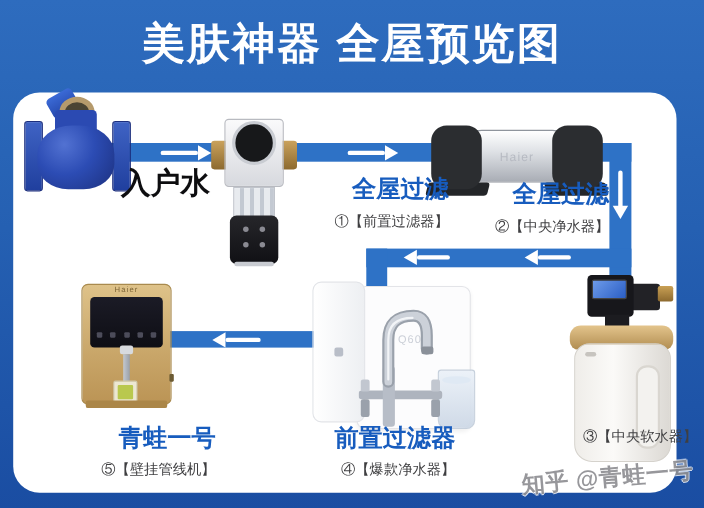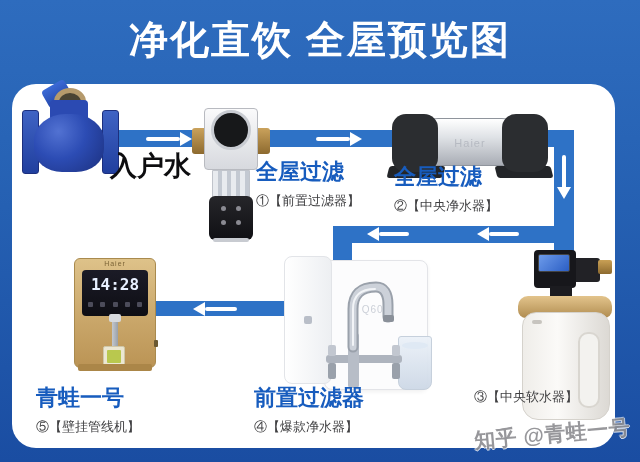--- a/index.html
+++ b/index.html
@@ -19,21 +19,21 @@
   .arrow i{position:absolute;display:block;}
   .arrow .shaft{top:5px;height:4px;background:#fff;border-radius:2px;}
   .arrow.right .shaft{left:0;right:12px;}
   .arrow.right .head{right:0;top:0;width:0;height:0;border-top:7px solid transparent;border-bottom:7px solid transparent;border-left:12px solid #fff;}
   .arrow.left .shaft{left:12px;right:0;}
   .arrow.left .head{left:0;top:0;width:0;height:0;border-top:7px solid transparent;border-bottom:7px solid transparent;border-right:12px solid #fff;}
   .arrow.down{width:14px;}
   .arrow.down .shaft{left:5px;width:4px;top:0;bottom:10px;height:auto;}
   .arrow.down .head{bottom:0;left:0;width:0;height:0;border-left:7px solid transparent;border-right:7px solid transparent;border-top:12px solid #fff;}
   
-  .station{text-align:left;}
+  .station{text-align:right;}
   .station-name{font-size:22px;font-weight:800;color:#175cbe;}
   .station-sub{font-size:13px;color:#3f3f41;margin-top:5px;}
   .inlet{font-size:27px;font-weight:800;color:#0d0d0f;}
   
   .watermark{left:474px;top:420px;font-size:21px;font-weight:700;color:#8f8f93;opacity:.92;
              transform:rotate(-5deg);white-space:nowrap;letter-spacing:.5px;z-index:60;
              text-shadow:0 1px 0 rgba(255,255,255,.85),0 -1px 0 rgba(255,255,255,.6),1px 0 0 rgba(255,255,255,.7),-1px 0 0 rgba(255,255,255,.7);}
   
   .meter-flange{width:15px;height:62px;background:linear-gradient(180deg,#3f63c4,#203f9e);border:1px solid #1c2f7e;border-radius:3px;}
   .meter-body{left:14px;top:30px;width:70px;height:58px;border-radius:45% 45% 40% 40%;
@@ -88,21 +88,21 @@
   .pm-cup{left:31px;top:90px;width:22px;height:20px;background:#ece7d2;border:1px solid #cfc7a8;border-radius:2px;box-sizing:border-box;}
   .pm-tea{left:3px;top:3px;right:3px;bottom:2px;background:#b9c84e;border-radius:1px;}
   .pm-base{left:6px;top:108px;width:74px;height:7px;background:#ab8648;border-radius:2px;}
   .pm-knob{left:82px;top:84px;width:4px;height:7px;background:#6b5a33;border-radius:1px;}
 </style>
 </head>
 <body>
 
 <div id="stage">
 
-  <div class="abs title">净化直饮 全屋预览图</div>
+  <div class="abs title">美肤神器 全屋预览图</div>
   <div class="abs panel"></div>
 
   <div class="abs pipe" style="left:92px;top:130px;width:482px;height:17px;"></div>
   <div class="abs pipe" style="left:554px;top:130px;width:20px;height:125px;"></div>
   <div class="abs pipe" style="left:333px;top:226px;width:241px;height:17px;"></div>
   <div class="abs pipe" style="left:333px;top:226px;width:19px;height:46px;"></div>
   <div class="abs pipe" style="left:148px;top:301px;width:144px;height:15px;"></div>
 
   <div class="abs arrow right" style="left:146px;top:132px;width:46px;">
     <i class="shaft"></i>
@@ -195,21 +195,20 @@
       <path d="M27 72 L27 34 Q27 12 50 12 Q62 12 62 30 L62 42" fill="none" stroke="#ccd1d9" stroke-width="7" stroke-linecap="round"></path>
       <path d="M27 70 L27 34 Q27 14 49 14" fill="none" stroke="#f2f4f7" stroke-width="2" stroke-linecap="round"></path>
       <rect x="57" y="40" width="11" height="7" rx="2" fill="#8a9099"></rect>
     </svg>
   </div>
 
   <div class="abs" style="left:72px;top:256px;width:88px;height:118px;">
     <div class="abs pm-body"></div>
     <div class="abs pm-brand">Haier</div>
     <div class="abs pm-display"></div>
-    <div class="abs pm-time">14:28</div>
     <div class="abs pm-icons">
       <i></i>
         <i></i>
         <i></i>
         <i></i>
         <i></i>
     </div>
     <div class="abs pm-fauchead"></div>
     <div class="abs pm-faucstem"></div>
     <div class="abs pm-cup">

